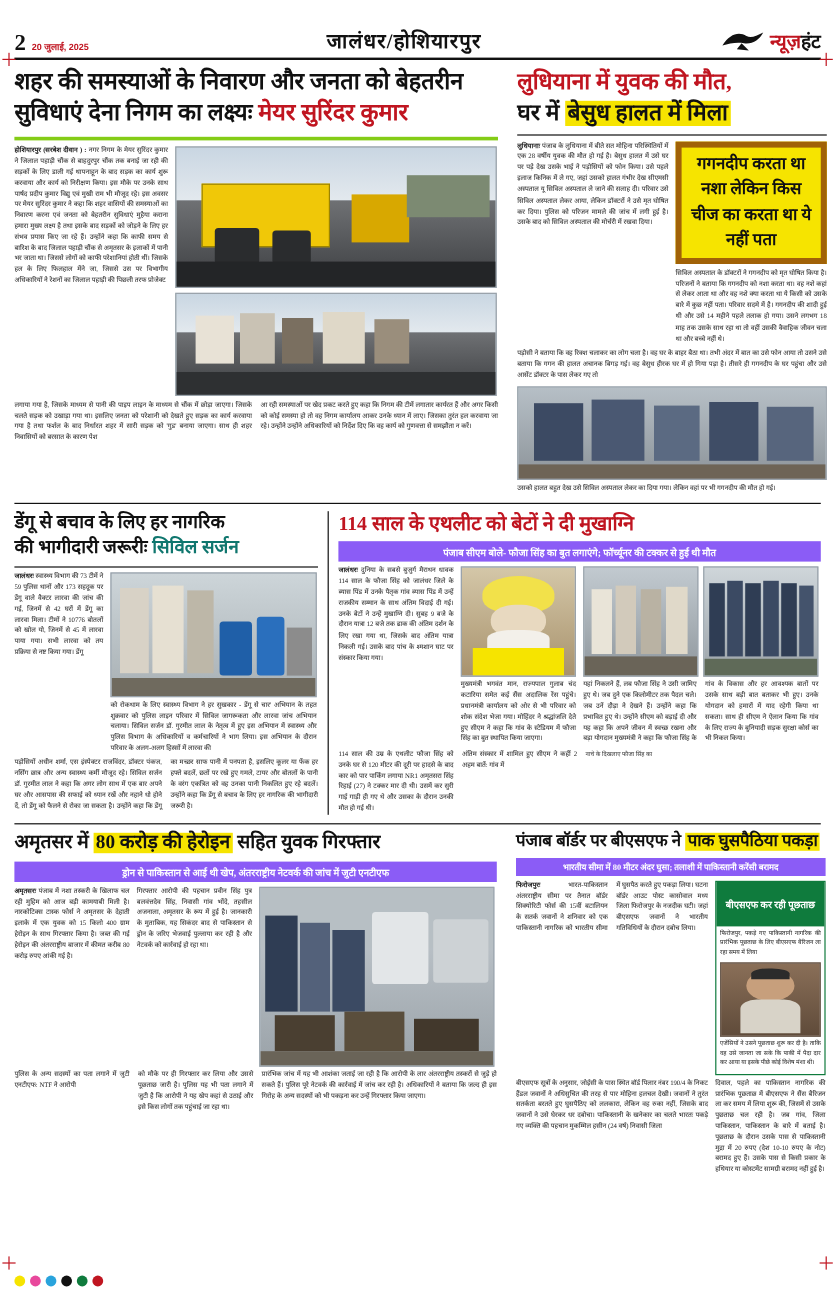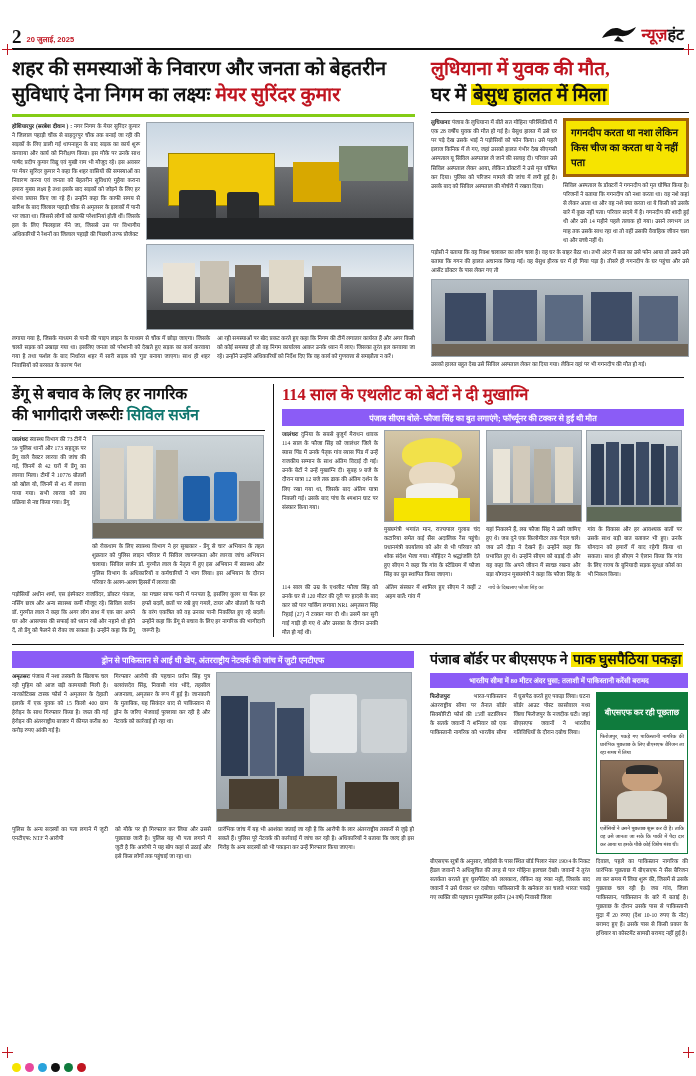--- a/index.html
+++ b/index.html
@@ -77,23 +77,23 @@
   .body-text {
     font-size:5.6px; line-height:1.62; text-align:justify;
     color:#1a1a1a;
     font-family:"Liberation Serif", serif;
   }
   .cols2 { column-count:2; column-gap:7px; }
 
   
   .yl-band {
     background:#f6e400; color:#111; font-weight:bold;
-    font-size:10px; line-height:1.5; 
+    font-size:14px; line-height:1.5; text-align:center;
     padding:4px 5px; font-family:"Liberation Serif", serif;
-    border:3px solid #a16207;
+    border:5px solid #a16207;
   }
   .red-band {
     background:#8b5cf6; color:#fff; font-weight:bold;
     font-size:8px; text-align:center; padding:3px 5px;
     font-family:"Liberation Serif", serif;
   }
   .grn-band {
     background:#0f7b3d; color:#fff; font-weight:bold;
     font-size:8px; text-align:center; padding:13px 5px;
     font-family:"Liberation Serif", serif;
@@ -142,20 +142,21 @@
 </head>
 <body>
 
 <div class="page">
 
   <div class="masthead">
     <div class="mh-left">
       <span class="page-num">2</span>
       <span class="mh-date">20 जुलाई, 2025</span>
     </div>
+    <div class="mh-center">जालंधर/होशियारपुर</div>
     <div class="mh-right">
       <span class="logo-bird">
         <svg width="38" height="20" viewBox="0 0 38 20">
           <path d="M2 14 C8 4, 16 2, 22 6 C26 8, 30 6, 36 3 C33 9, 27 13, 20 12 C14 11, 8 12, 2 14 Z" fill="#111"></path>
           <path d="M18 12 L24 18 L14 17 Z" fill="#111"></path>
         </svg>
       </span>
       <span class="logo-text"><span>न्यूज़</span><span class="blk">हंट</span></span>
     </div>
   </div>
@@ -328,20 +329,23 @@
           </div>
         </div>
       </div>
     </div>
   </div>
 
   <div class="sec">
     <div class="sec-row">
 
       <div style="width:404px;">
+        <h2 class="head-sec3">
+          <span>अमृतसर में </span><span class="yl">80 करोड़ की हेरोइन</span><span> सहित युवक गिरफ्तार</span>
+        </h2>
         <div class="red-band">ड्रोन से पाकिस्तान से आई थी खेप, अंतरराष्ट्रीय नेटवर्क की जांच में जुटी एनटीएफ</div>
 
         <div style="display:flex;gap:6px;margin-top:4px;">
           <div class="body-text" style="width:96px;">
             <b>अमृतसरः</b>
             <span>पंजाब में नशा तस्करी के खिलाफ चल रही मुहिम को आज बड़ी कामयाबी मिली है। नारकोटिक्स टास्क फोर्स ने अमृतसर के देहाती इलाके में एक युवक को 15 किलो 400 ग्राम हेरोइन के साथ गिरफ्तार किया है। जब्त की गई हेरोइन की अंतरराष्ट्रीय बाजार में कीमत करीब 80 करोड़ रुपए आंकी गई है।</span>
           </div>
           <div class="body-text" style="width:96px;">गिरफ्तार आरोपी की पहचान प्रवीन सिंह पुत्र बलवंत्तदेव सिंह, निवासी गांव भोंदे, तहसील अजनाला, अमृतसर के रूप में हुई है। जानकारी के मुताबिक, यह सिकंदर बाद से पाकिस्तान से ड्रोन के जरिए भेजवाई पुल्लाया कर रही है और नेटवर्क को कार्रवाई हो रहा था।</div>
           <div style="width:196px;">
             <div class="photo" style="height:150px;">

